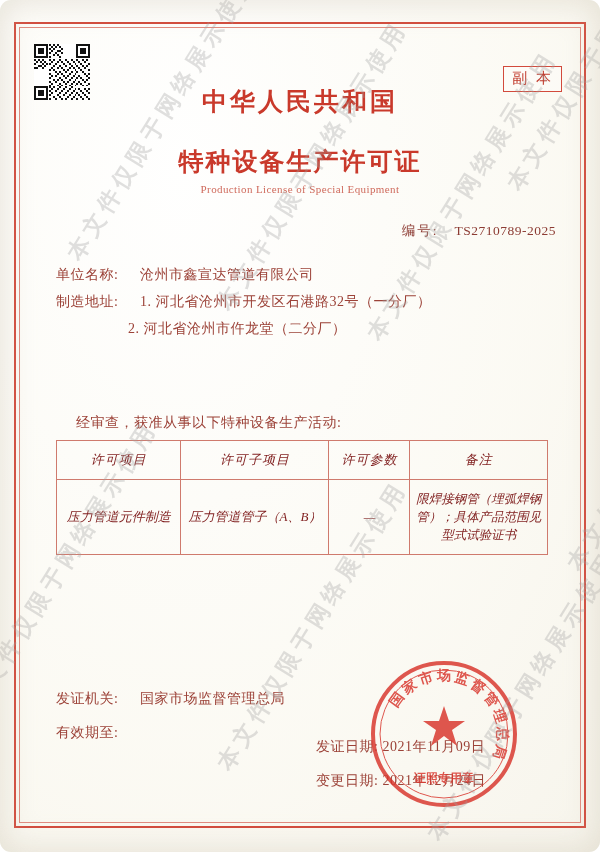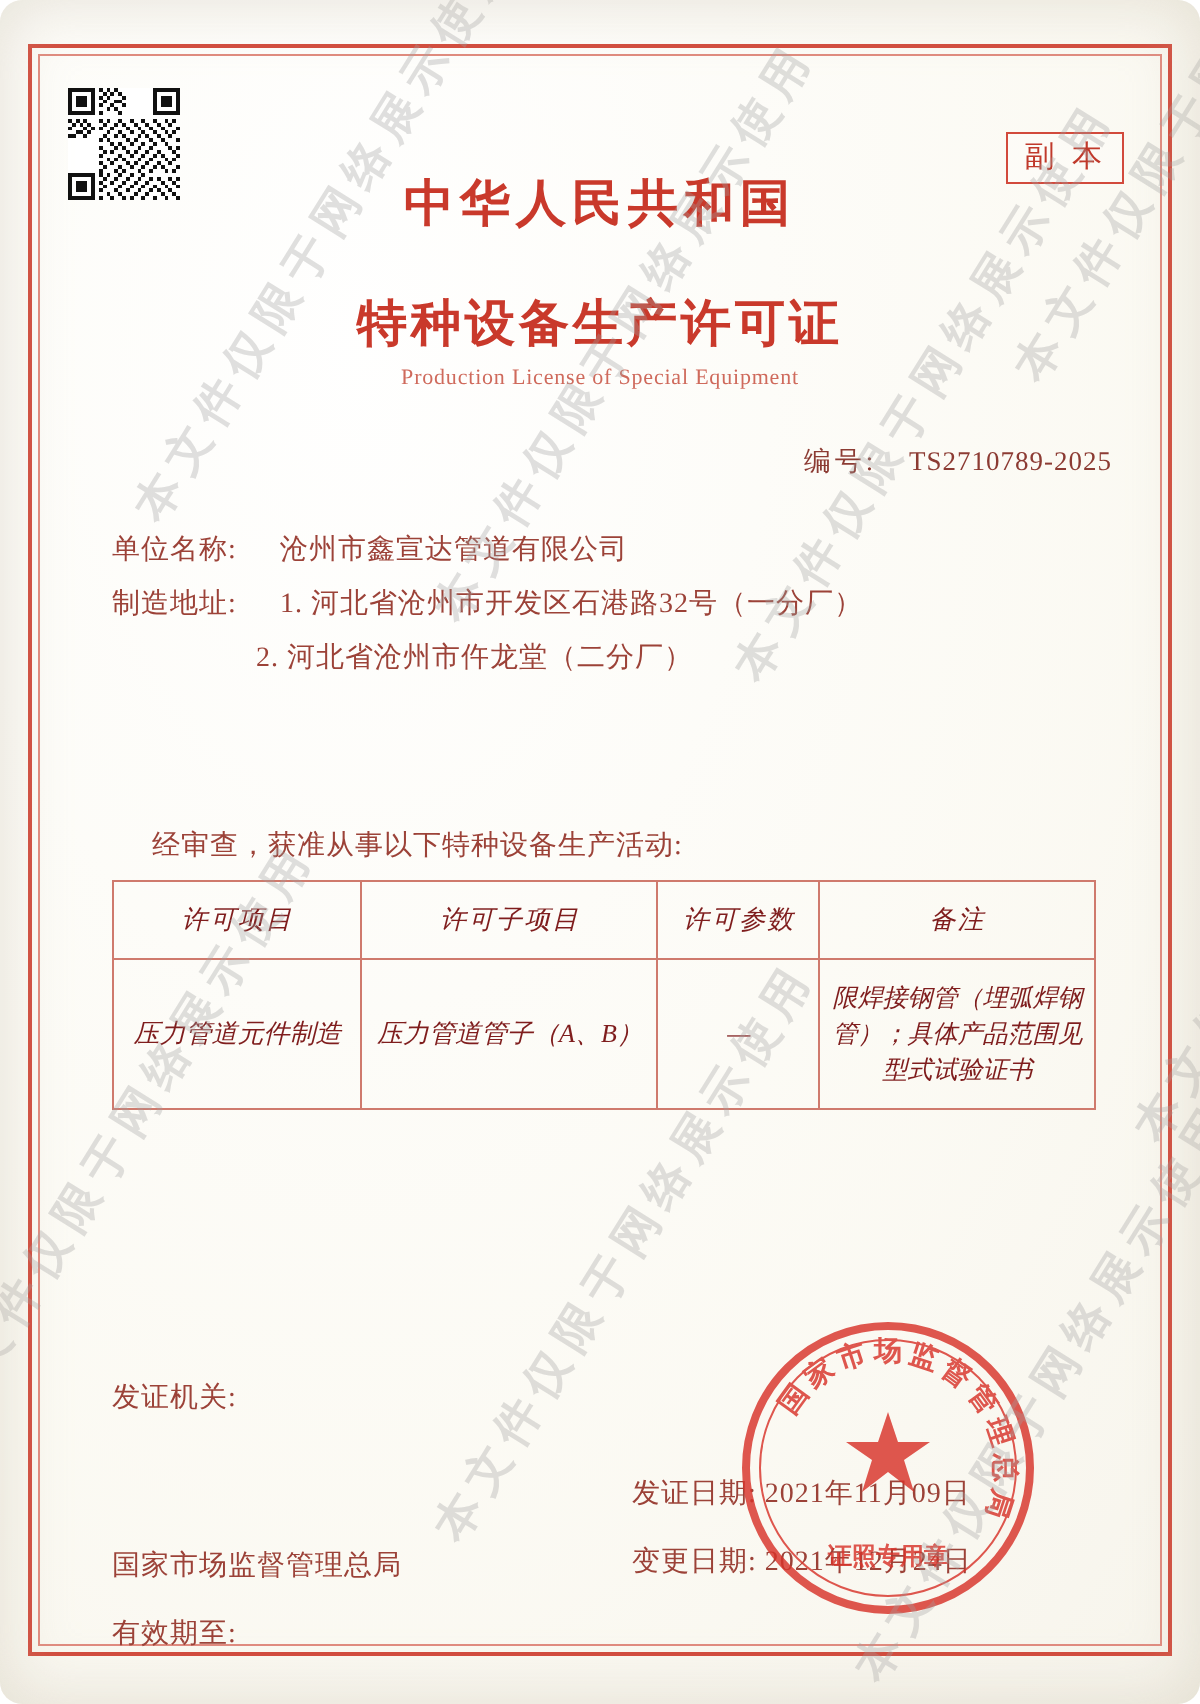--- a/index.html
+++ b/index.html
@@ -198,21 +198,21 @@
     left: 56px;
     top: 690px;
     width: 490px;
     color: #9c4238;
     font-size: 14px;
   }
   .footer .row .lab {
     width: 84px;
     flex: 0 0 84px;
   }
-  .footer .row { margin-bottom: 16px; flex-direction: column; }
+  .footer .row { margin-bottom: 16px; }
   .issue-date {
     position: absolute;
     left: 316px;
     top: 738px;
     font-size: 14px;
     color: #9c4238;
     letter-spacing: 0.5px;
   }
   .change-date {
     position: absolute;

